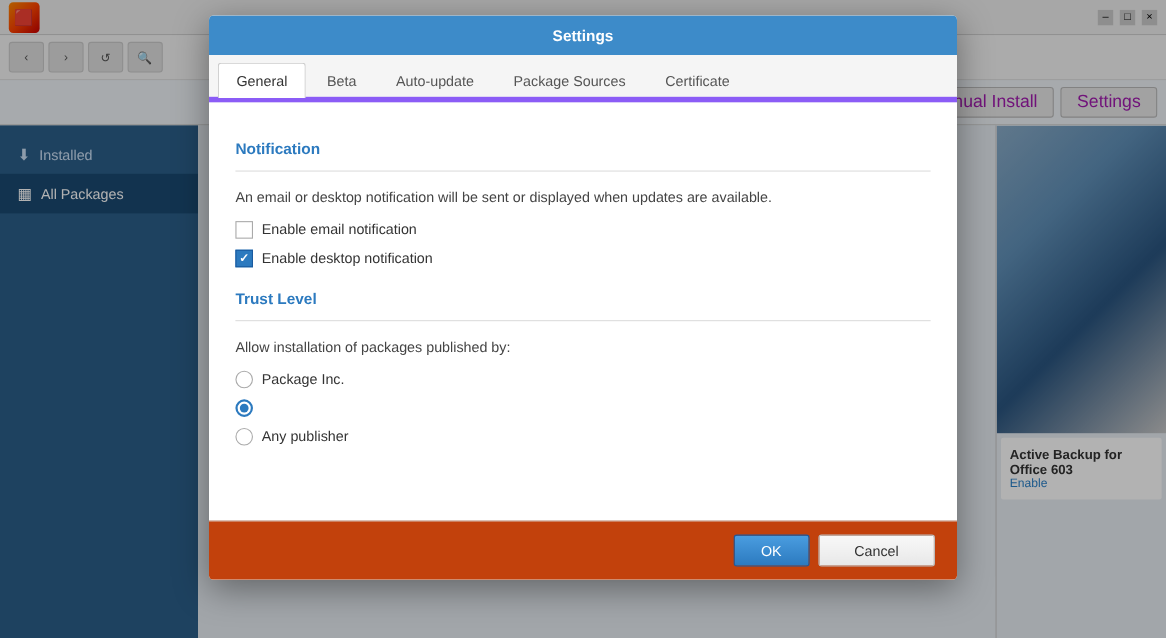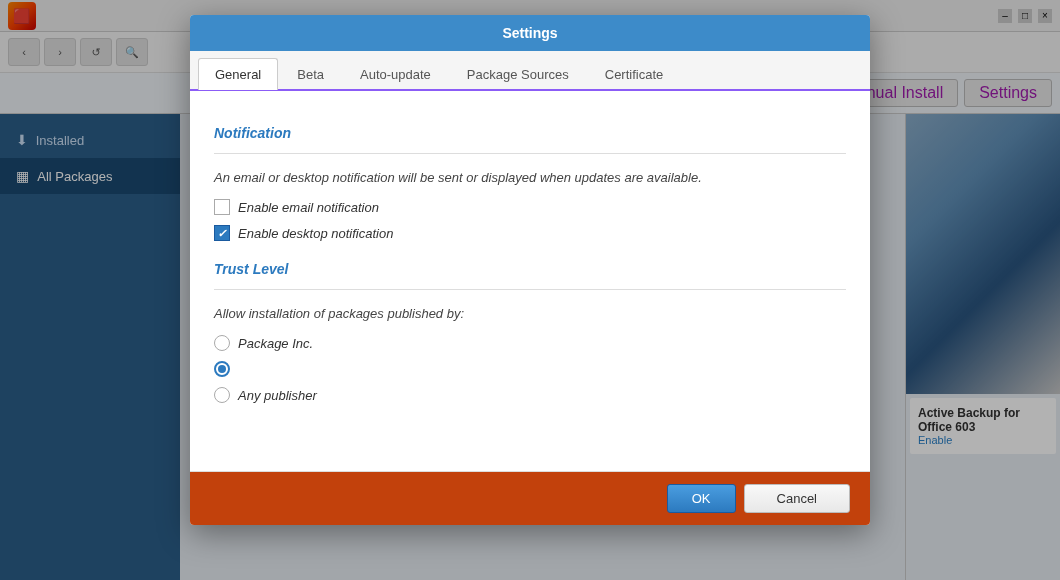--- a/index.html
+++ b/index.html
@@ -191,21 +191,21 @@
       color: white;
       padding: 10px 16px;
       font-size: 14px;
       font-weight: 600;
       text-align: center;
       position: relative;
     }
 
     .modal-tabs {
       display: flex;
-      border-bottom: 2px solid #8b5cf6;
+      border-bottom: 5px solid #8b5cf6;
       background: #f5f5f5;
       padding: 0 8px;
       padding-top: 6px;
     }
 
     .modal-tab {
       padding: 8px 16px;
       cursor: pointer;
       font-size: 13px;
       color: #555;
@@ -221,21 +221,20 @@
     .modal-tab.active {
       background: white;
       border-color: #ccc;
       color: #333;
       font-weight: 500;
     }
 
     .modal-body {
       padding: 34px 24px;
       min-height: 380px;
-      font-style: italic;
     }
 
     .section-title {
       color: #2c7abf;
       font-size: 14px;
       font-weight: 600;
       margin-bottom: 6px;
     }
 
     .section-divider {

